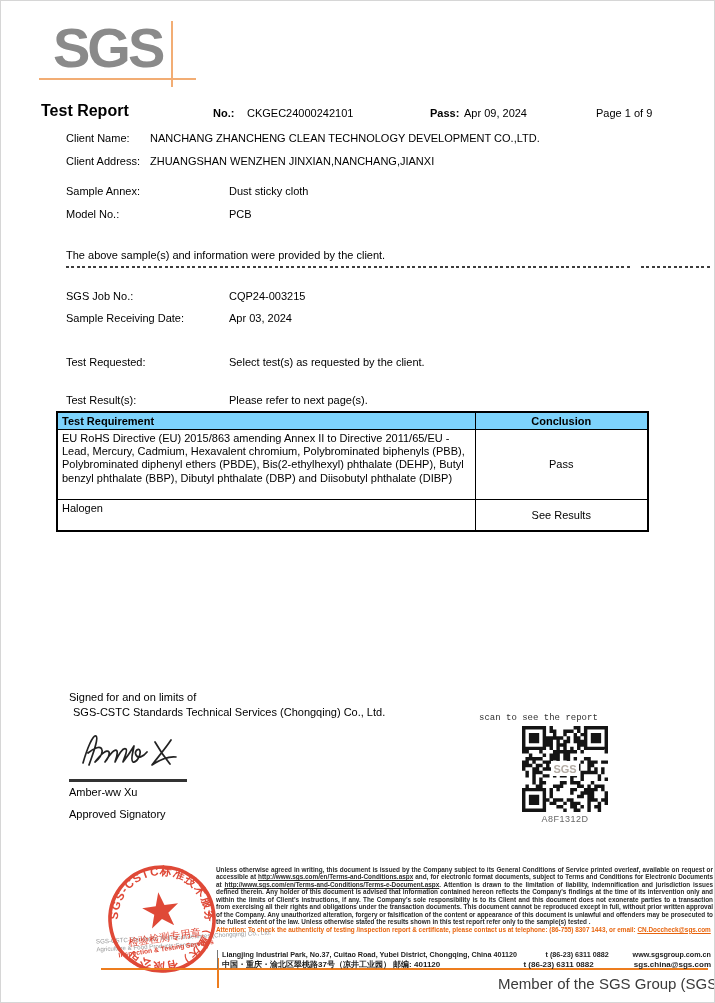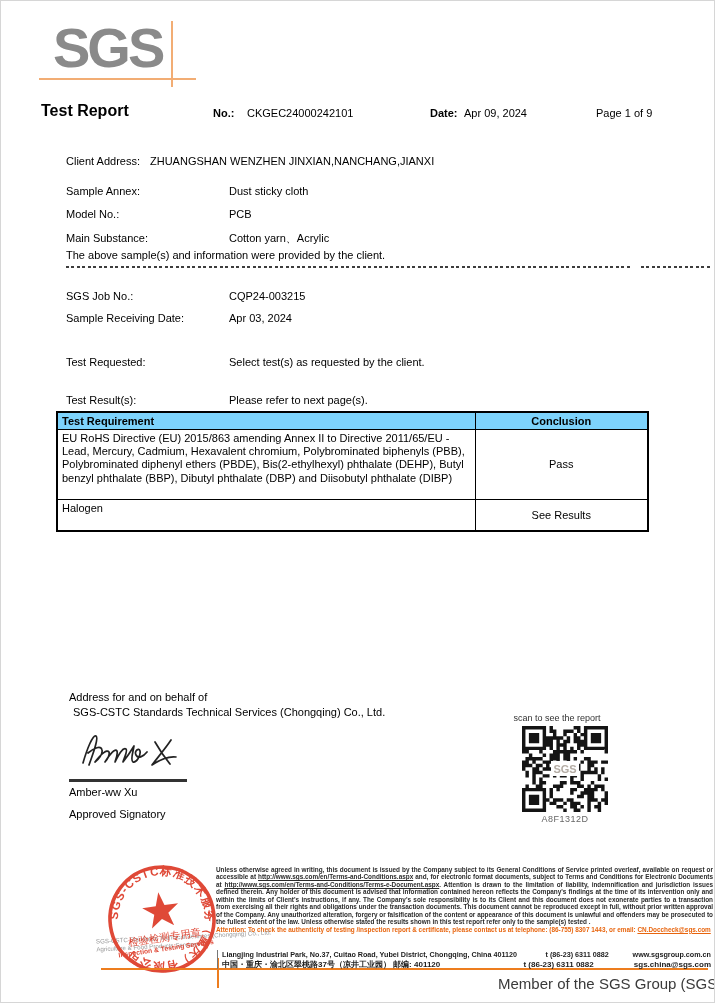--- a/index.html
+++ b/index.html
@@ -46,21 +46,21 @@
 
   
   .sig-line1 { left:68px; top:690px; font-size:11px; }
   .sig-line2 { left:72px; top:705px; font-size:11px; }
   .sig-svg { left:76px; top:724px; }
   .sig-rule { left:68px; top:778px; width:118px; height:3px; background:#333; }
   .sig-name { left:68px; top:785px; font-size:11px; }
   .sig-role { left:68px; top:807px; font-size:11px; }
 
   
-  .qr-caption { left:497px; top:712px; width:118px; text-align:center; font-size:9px; color:#333; }
+  .qr-caption { left:478px; top:712px; width:118px; text-align:center; font-size:9px; color:#333;font-family:Liberation Mono, monospace; }
   .qr-svg { left:521px; top:725px; }
   .qr-code { left:505px; top:813px; width:118px; text-align:center; font-size:9px; color:#666; letter-spacing:.5px; }
 
   
   .stamp-bg { left:95px; top:932px; font-size:6.2px; line-height:8px; color:#999;
               transform:rotate(-3deg); z-index:1; }
   .stamp { left:104px; top:861px; z-index:2; opacity:.92; transform:rotate(-8deg); }
 
   .legal { position:absolute; left:215px; top:865px; width:497px; font-size:6.4px; line-height:7.45px;
            font-weight:700; color:#2b2b2b; text-align:justify; white-space:normal; }
@@ -85,36 +85,36 @@
 
 <div class="page">
 
   <div class="abs logo-text">SGS</div>
   <div class="abs logo-underline"></div>
   <div class="abs logo-vline"></div>
 
   <div class="abs report-title">Test Report</div>
   <span class="abs hdr b hdr-no-label">No.:</span>
   <span class="abs hdr hdr-no-value">CKGEC24000242101</span>
-  <span class="abs hdr b hdr-date-label">Date:</span>
+  <span class="abs hdr b hdr-date-label">Pass:</span>
   <span class="abs hdr hdr-date-value">Apr 09, 2024</span>
   <span class="abs hdr hdr-page">Page 1 of 9</span>
 
+  <div class="kv client" style="top:131px">
+    <span class="lbl">Client Name:</span><span>NANCHANG ZHANCHENG CLEAN TECHNOLOGY DEVELOPMENT CO.,LTD.</span>
+  </div>
   <div class="kv client" style="top:154px">
     <span class="lbl">Client Address:</span><span>ZHUANGSHAN WENZHEN JINXIAN,NANCHANG,JIANXI</span>
   </div>
 
   <div class="kv wide" style="top:184px">
     <span class="lbl">Sample Annex:</span><span>Dust sticky cloth</span>
   </div>
   <div class="kv wide" style="top:207px">
     <span class="lbl">Model No.:</span><span>PCB</span>
-  </div>
-  <div class="kv wide" style="top:230px">
-    <span class="lbl">Main Substance:</span><span>Cotton yarn、Acrylic</span>
   </div>
   <div class="abs note">The above sample(s) and information were provided by the client.</div>
   <div class="abs dash dash-long"></div>
   <div class="abs dash dash-short"></div>
 
   <div class="kv wide" style="top:289px">
     <span class="lbl">SGS Job No.:</span><span>CQP24-003215</span>
   </div>
   <div class="kv wide" style="top:311px">
     <span class="lbl">Sample Receiving Date:</span><span>Apr 03, 2024</span>
@@ -142,21 +142,21 @@
         <td class="center">Pass</td>
       </tr>
       <tr class="r2">
         <td class="req">Halogen</td>
         <td class="center">See Results</td>
       </tr>
     </tbody>
       </table>
   </div>
 
-  <div class="abs sig-line1">Address for and on behalf of</div>
+  <div class="abs sig-line1">Signed for and on limits of</div>
   <div class="abs sig-line2">SGS-CSTC Standards Technical Services (Chongqing) Co., Ltd.</div>
   <svg class="abs sig-svg" width="110" height="50" viewBox="0 0 110 50">
     <g stroke="#222" fill="none" stroke-width="1.7" stroke-linecap="round" stroke-linejoin="round">
       <path d="M6 38 C10 24 16 9 19 11 C22 13 16 29 12 40 M11 28 C17 23 24 20 25 25 C26 29 21 35 18 37 C24 29 30 24 32 27 C33 30 30 35 28 37 C33 29 38 23 40 26 C41 29 39 34 38 37 C42 29 46 22 49 24 C51 26 47 33 46 37 C50 32 54 26 57 21 C56 28 53 35 56 37 C59 38 64 31 63 26 C62 22 57 26 59 30 C61 34 66 32 70 27"></path>
       <path d="M78 17 C82 24 88 33 93 39 M94 15 C88 24 81 32 75 40 C81 36 91 31 99 32"></path>
     </g>
   </svg>
   <div class="abs sig-rule"></div>
   <div class="abs sig-name">Amber-ww Xu</div>
   <div class="abs sig-role">Approved Signatory</div>

